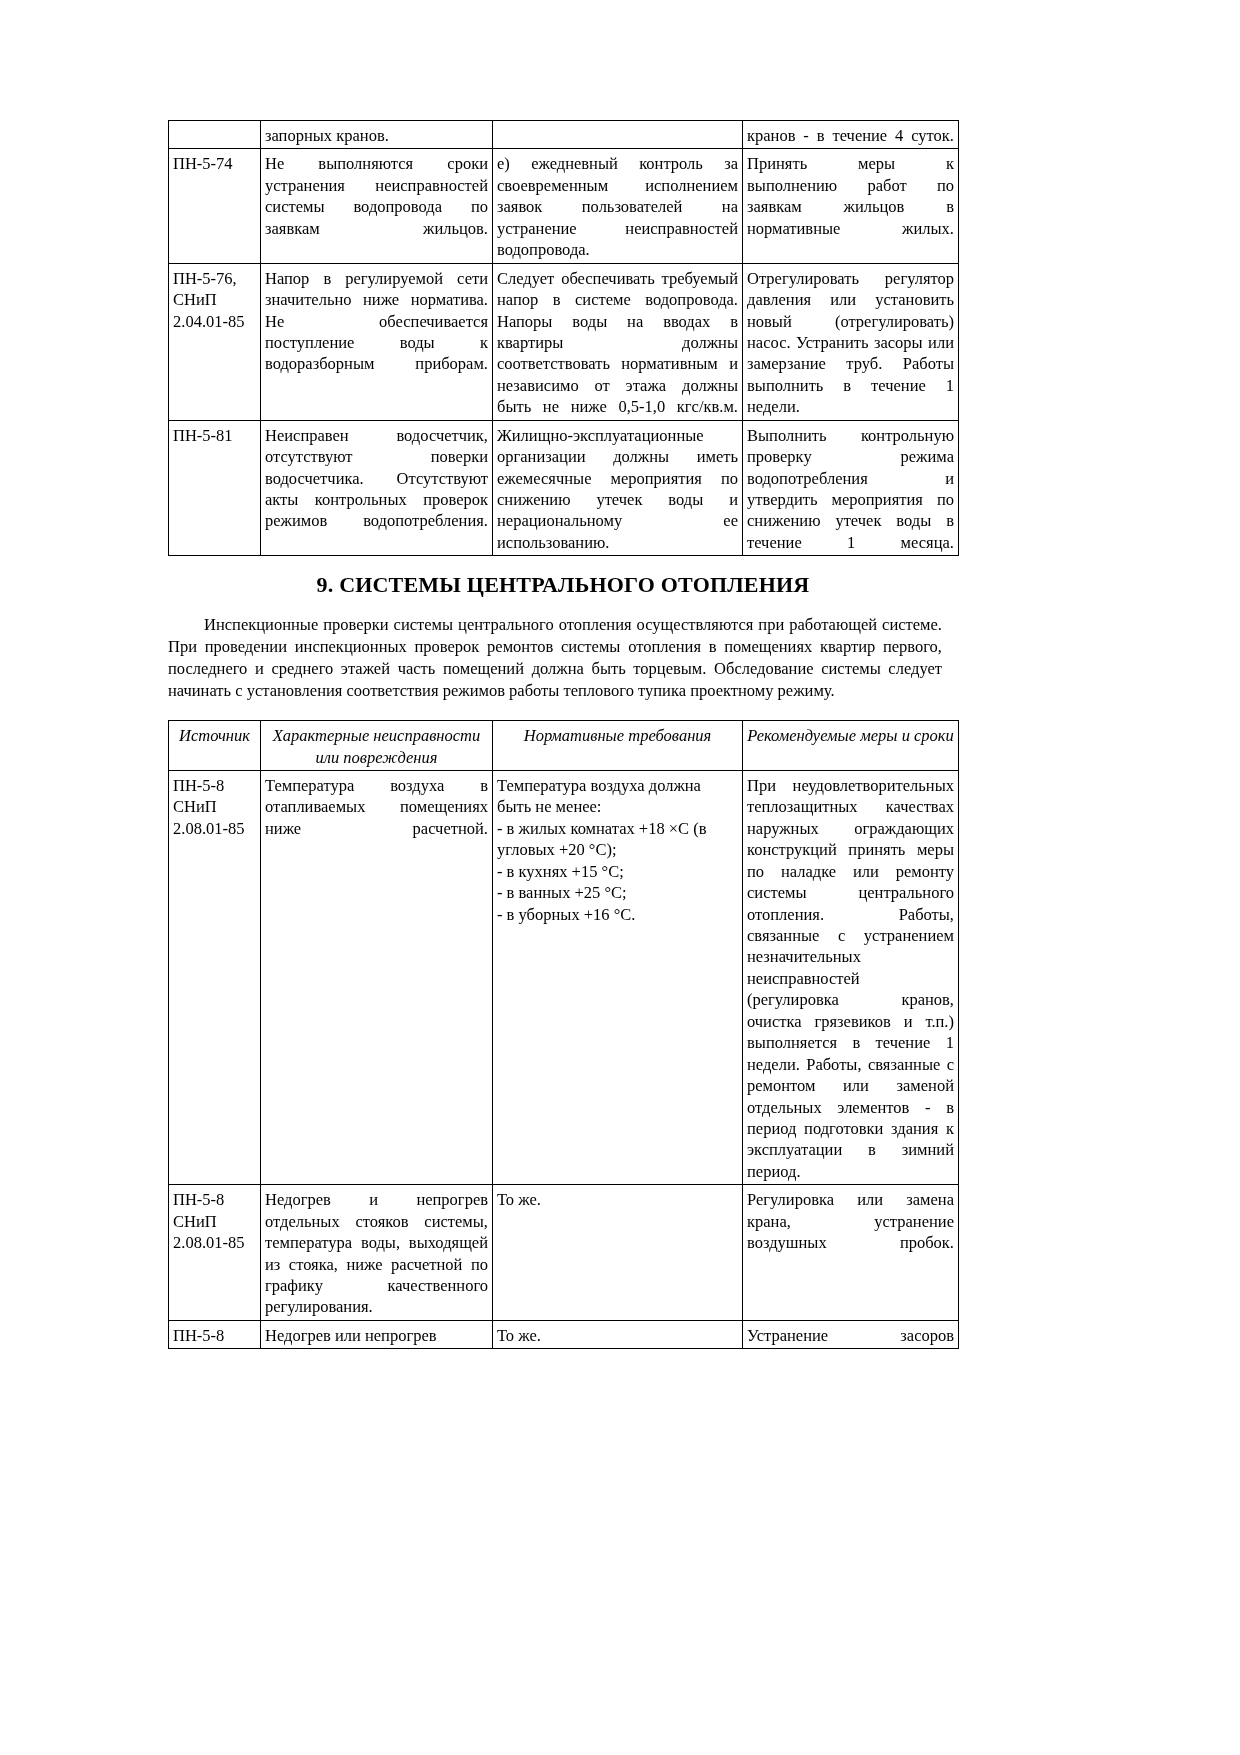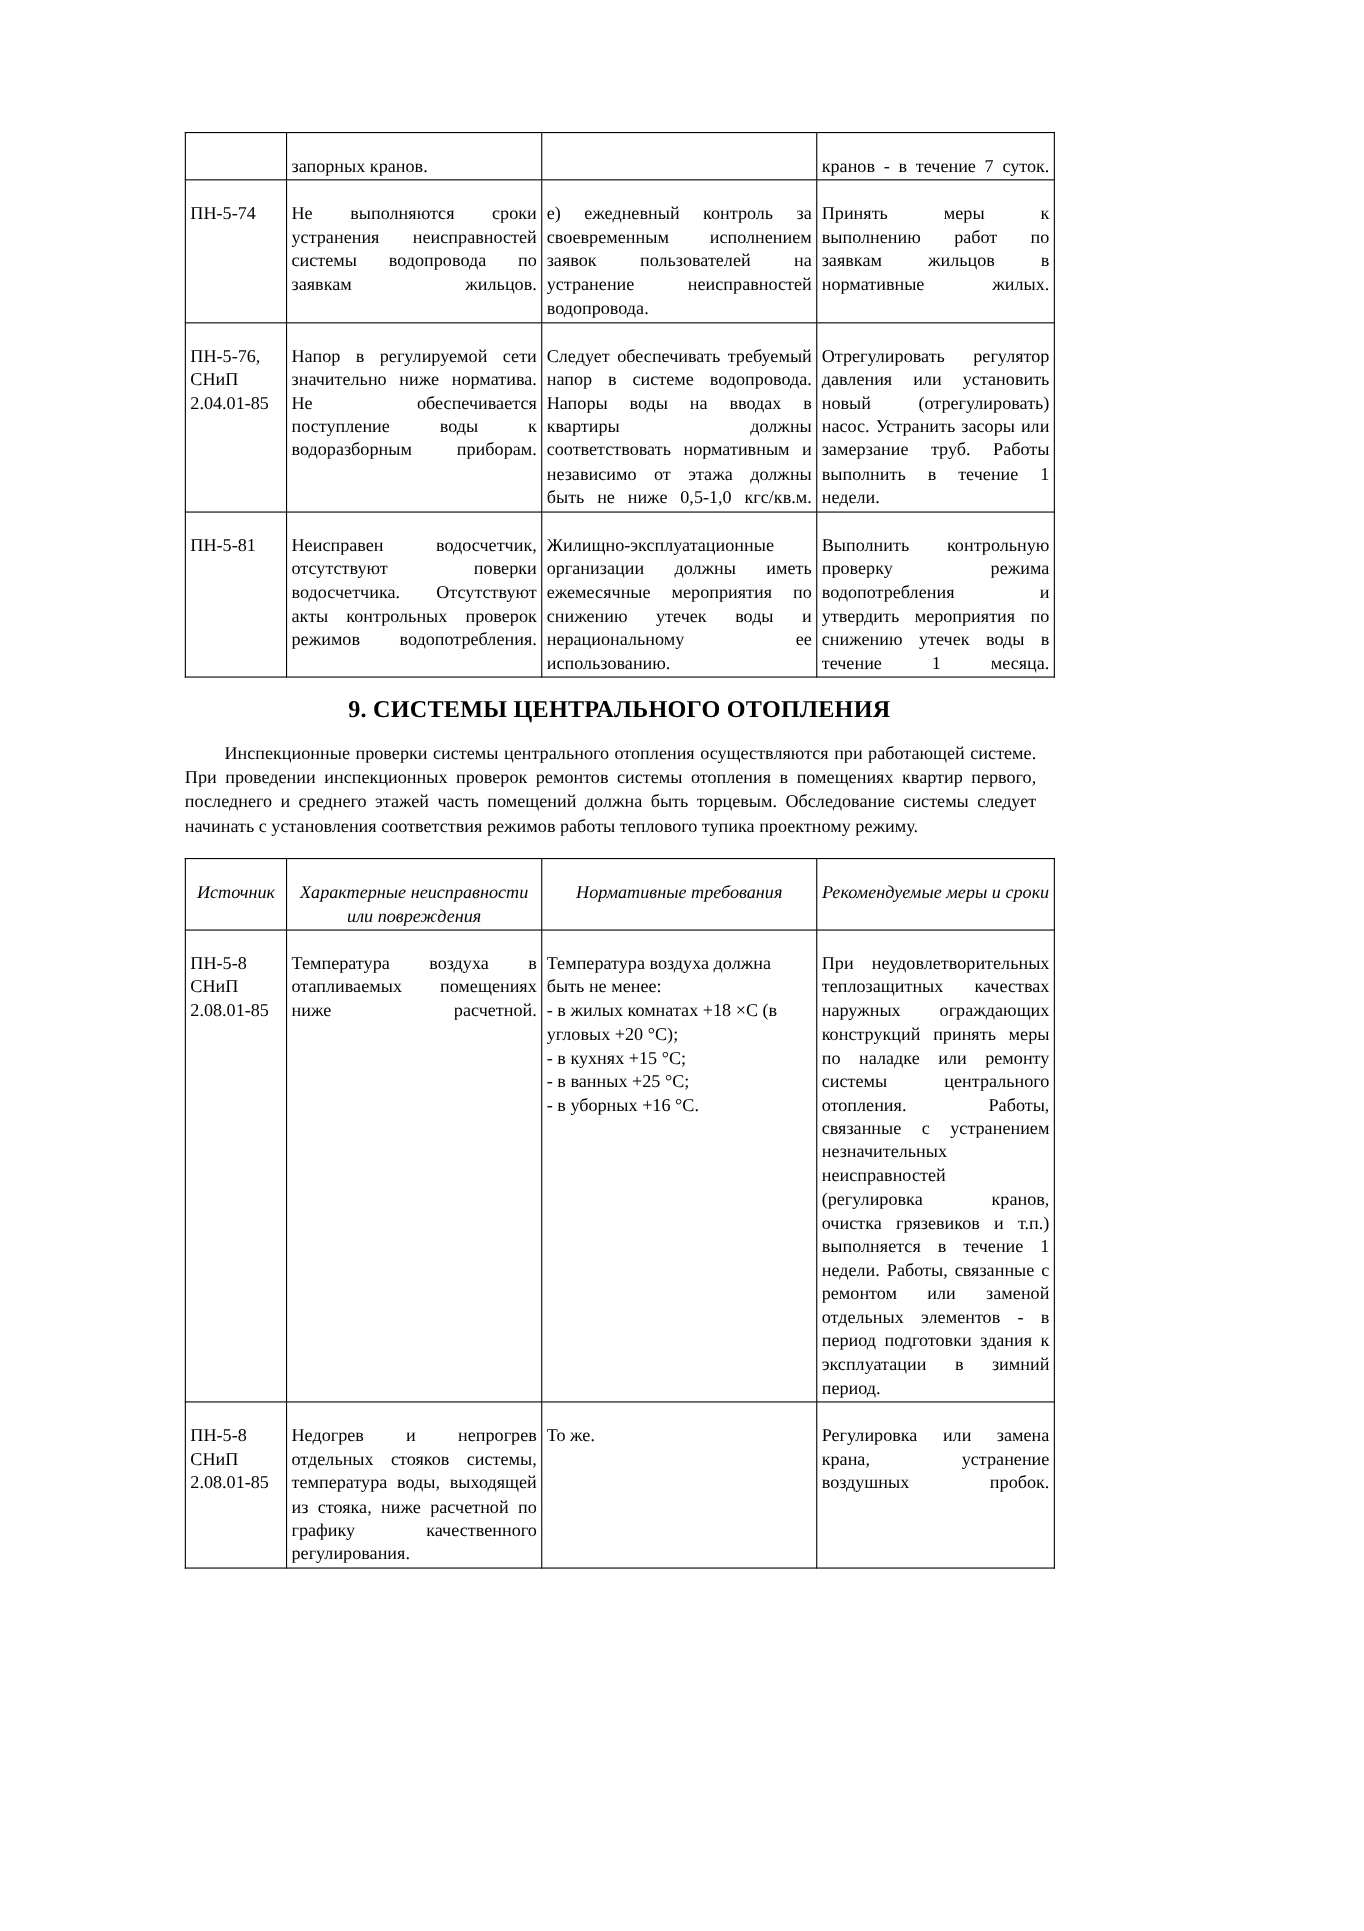--- a/index.html
+++ b/index.html
@@ -21,21 +21,21 @@
     width: 790px;
   }
   table.doc-table {
     border-collapse: collapse;
     width: 790px;
     table-layout: fixed;
   }
   table.doc-table td, table.doc-table th {
     border: 1px solid #000000;
     vertical-align: top;
-    padding: 19px 4px 2px 4px;
+    padding: 4px 4px 2px 4px;
     font-size: 16.5px;
     line-height: 1.30;
     font-weight: normal;
   }
   .just {
     text-align: justify;
     text-align-last: justify;
     hyphens: none;
   }
   .jl {
@@ -79,21 +79,21 @@
       <col class="col-src">
         <col class="col-fault">
         <col class="col-norm">
         <col class="col-meas">
     </colgroup>
     <tbody>
       <tr>
         <td class="left"></td>
         <td class="jl">запорных кранов.</td>
         <td class="jl"></td>
-        <td class="just">кранов - в течение 7 суток.</td>
+        <td class="just">кранов - в течение 4 суток.</td>
       </tr>
       <tr>
         <td class="left">ПН-5-74</td>
         <td class="just">Не выполняются сроки устранения неисправностей системы водопровода по заявкам жильцов.</td>
         <td class="just">е) ежедневный контроль за своевременным исполнением заявок пользователей на устранение неисправностей водопровода.</td>
         <td class="just">Принять меры к выполнению работ по заявкам жильцов в нормативные жилых.</td>
       </tr>
       <tr>
         <td class="left">ПН-5-76, СНиП 2.04.01-85</td>
         <td class="just">Напор в регулируемой сети значительно ниже норматива. Не обеспечивается поступление воды к водоразборным приборам.</td>
@@ -138,16 +138,22 @@
           <span class="ln">- в уборных +16 °С.</span>
         </td>
         <td class="just">При неудовлетворительных теплозащитных качествах наружных ограждающих конструкций принять меры по наладке или ремонту системы центрального отопления. Работы, связанные с устранением незначительных неисправностей (регулировка кранов, очистка грязевиков и т.п.) выполняется в течение 1 недели. Работы, связанные с ремонтом или заменой отдельных элементов - в период подготовки здания к эксплуатации в зимний период.</td>
       </tr>
       <tr>
         <td class="left">ПН-5-8 СНиП 2.08.01-85</td>
         <td class="just">Недогрев и непрогрев отдельных стояков системы, температура воды, выходящей из стояка, ниже расчетной по графику качественного регулирования.</td>
         <td class="left">То же.</td>
         <td class="just">Регулировка или замена крана, устранение воздушных пробок.</td>
       </tr>
+      <tr>
+        <td class="left">ПН-5-8</td>
+        <td class="jl">Недогрев или непрогрев</td>
+        <td class="left">То же.</td>
+        <td class="just">Устранение засоров</td>
+      </tr>
     </tbody>
   </table>
 
 </div>
 
 </body></html>

